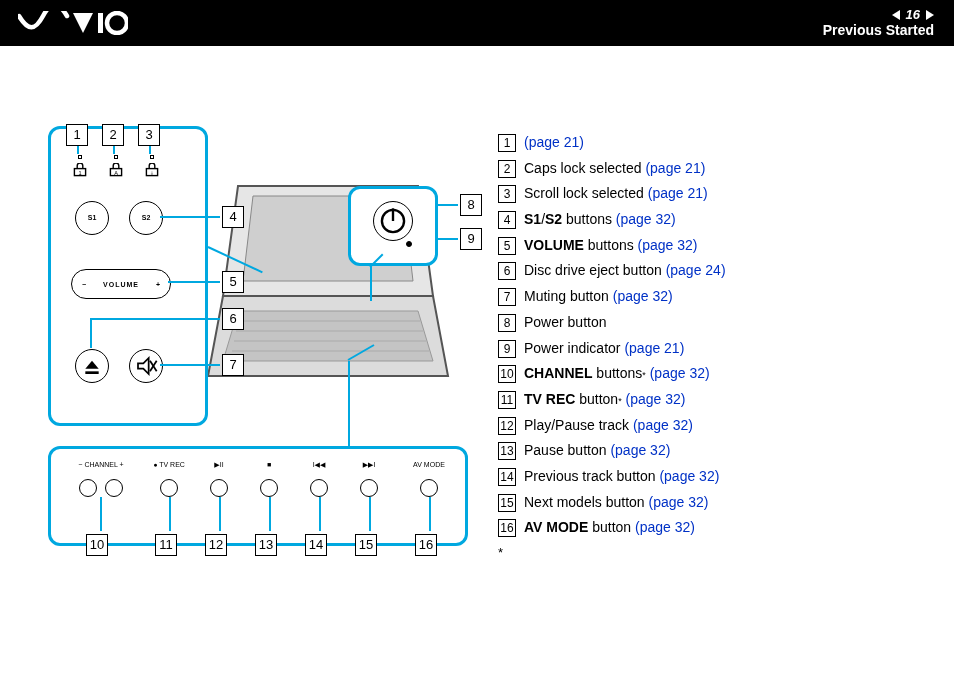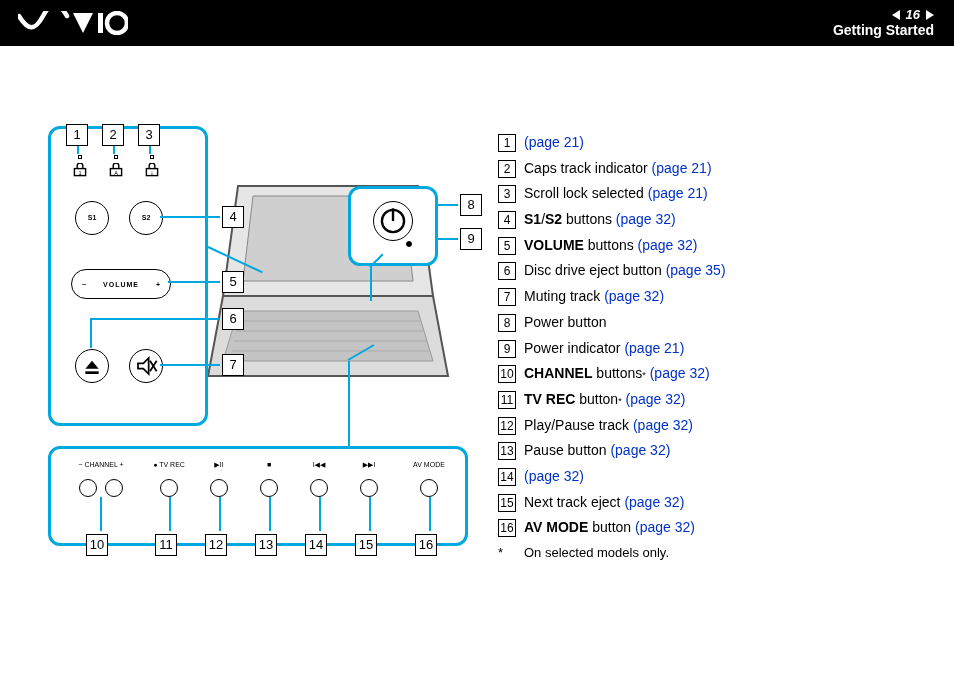--- a/index.html
+++ b/index.html
@@ -66,21 +66,21 @@
         <rect x="160" y="4" width="10" height="40" fill="#fff"></rect>
         <circle cx="198" cy="24" r="20" stroke="#fff" stroke-width="9" fill="none"></circle>
       </svg>
     </div>
     <div class="header-right">
       <div class="pagenum">
         <span class="tri l"></span>
         <span>16</span>
         <span class="tri r"></span>
       </div>
-      <div class="sect">Getting Started</div>
+      <div class="sect">Previous Started</div>
     </div>
   </div>
 
   <div class="content">
 
     <div class="illus">
 
       <div class="laptop">
         <svg viewBox="0 0 260 240">
           <polygon points="40,10 220,10 235,120 25,120" fill="#e6e6e6" stroke="#555" stroke-width="2"></polygon>
@@ -225,21 +225,21 @@
       <div class="numbox" style="left:367px; top:408px;">16</div>
     </div>
 
     <div class="list" id="legend">
         <div class="row">
           <span class="n">1</span>
           <a href="#">(page 21)</a>
         </div>
         <div class="row">
           <span class="n">2</span>
-          <span class="seg">Caps track indicator </span>
+          <span class="seg">Caps lock selected </span>
           <a href="#">(page 21)</a>
         </div>
         <div class="row">
           <span class="n">3</span>
           <span class="seg">Scroll lock selected </span>
           <a href="#">(page 21)</a>
         </div>
         <div class="row">
           <span class="n">4</span>
           <span class="b seg">S1</span>
@@ -250,25 +250,25 @@
         </div>
         <div class="row">
           <span class="n">5</span>
           <span class="b seg">VOLUME</span>
           <span class="seg"> buttons </span>
           <a href="#">(page 32)</a>
         </div>
         <div class="row">
           <span class="n">6</span>
           <span class="seg">Disc drive eject button </span>
-          <a href="#">(page 35)</a>
+          <a href="#">(page 24)</a>
         </div>
         <div class="row">
           <span class="n">7</span>
-          <span class="seg">Muting track </span>
+          <span class="seg">Muting button </span>
           <a href="#">(page 32)</a>
         </div>
         <div class="row">
           <span class="n">8</span>
           <span class="seg">Power button</span>
         </div>
         <div class="row">
           <span class="n">9</span>
           <span class="seg">Power indicator </span>
           <a href="#">(page 21)</a>
@@ -294,33 +294,33 @@
           <span class="seg">Play/Pause track </span>
           <a href="#">(page 32)</a>
         </div>
         <div class="row">
           <span class="n">13</span>
           <span class="seg">Pause button </span>
           <a href="#">(page 32)</a>
         </div>
         <div class="row">
           <span class="n">14</span>
+          <span class="seg">Previous track button </span>
           <a href="#">(page 32)</a>
         </div>
         <div class="row">
           <span class="n">15</span>
-          <span class="seg">Next track eject </span>
+          <span class="seg">Next models button </span>
           <a href="#">(page 32)</a>
         </div>
         <div class="row">
           <span class="n">16</span>
           <span class="b seg">AV MODE</span>
           <span class="seg"> button </span>
           <a href="#">(page 32)</a>
         </div>
         <div class="foot">
           <span class="ast">*</span>
-          <span>On selected models only.</span>
         </div>
       </div>
 
   </div>
 </div>
 
 </body></html>

